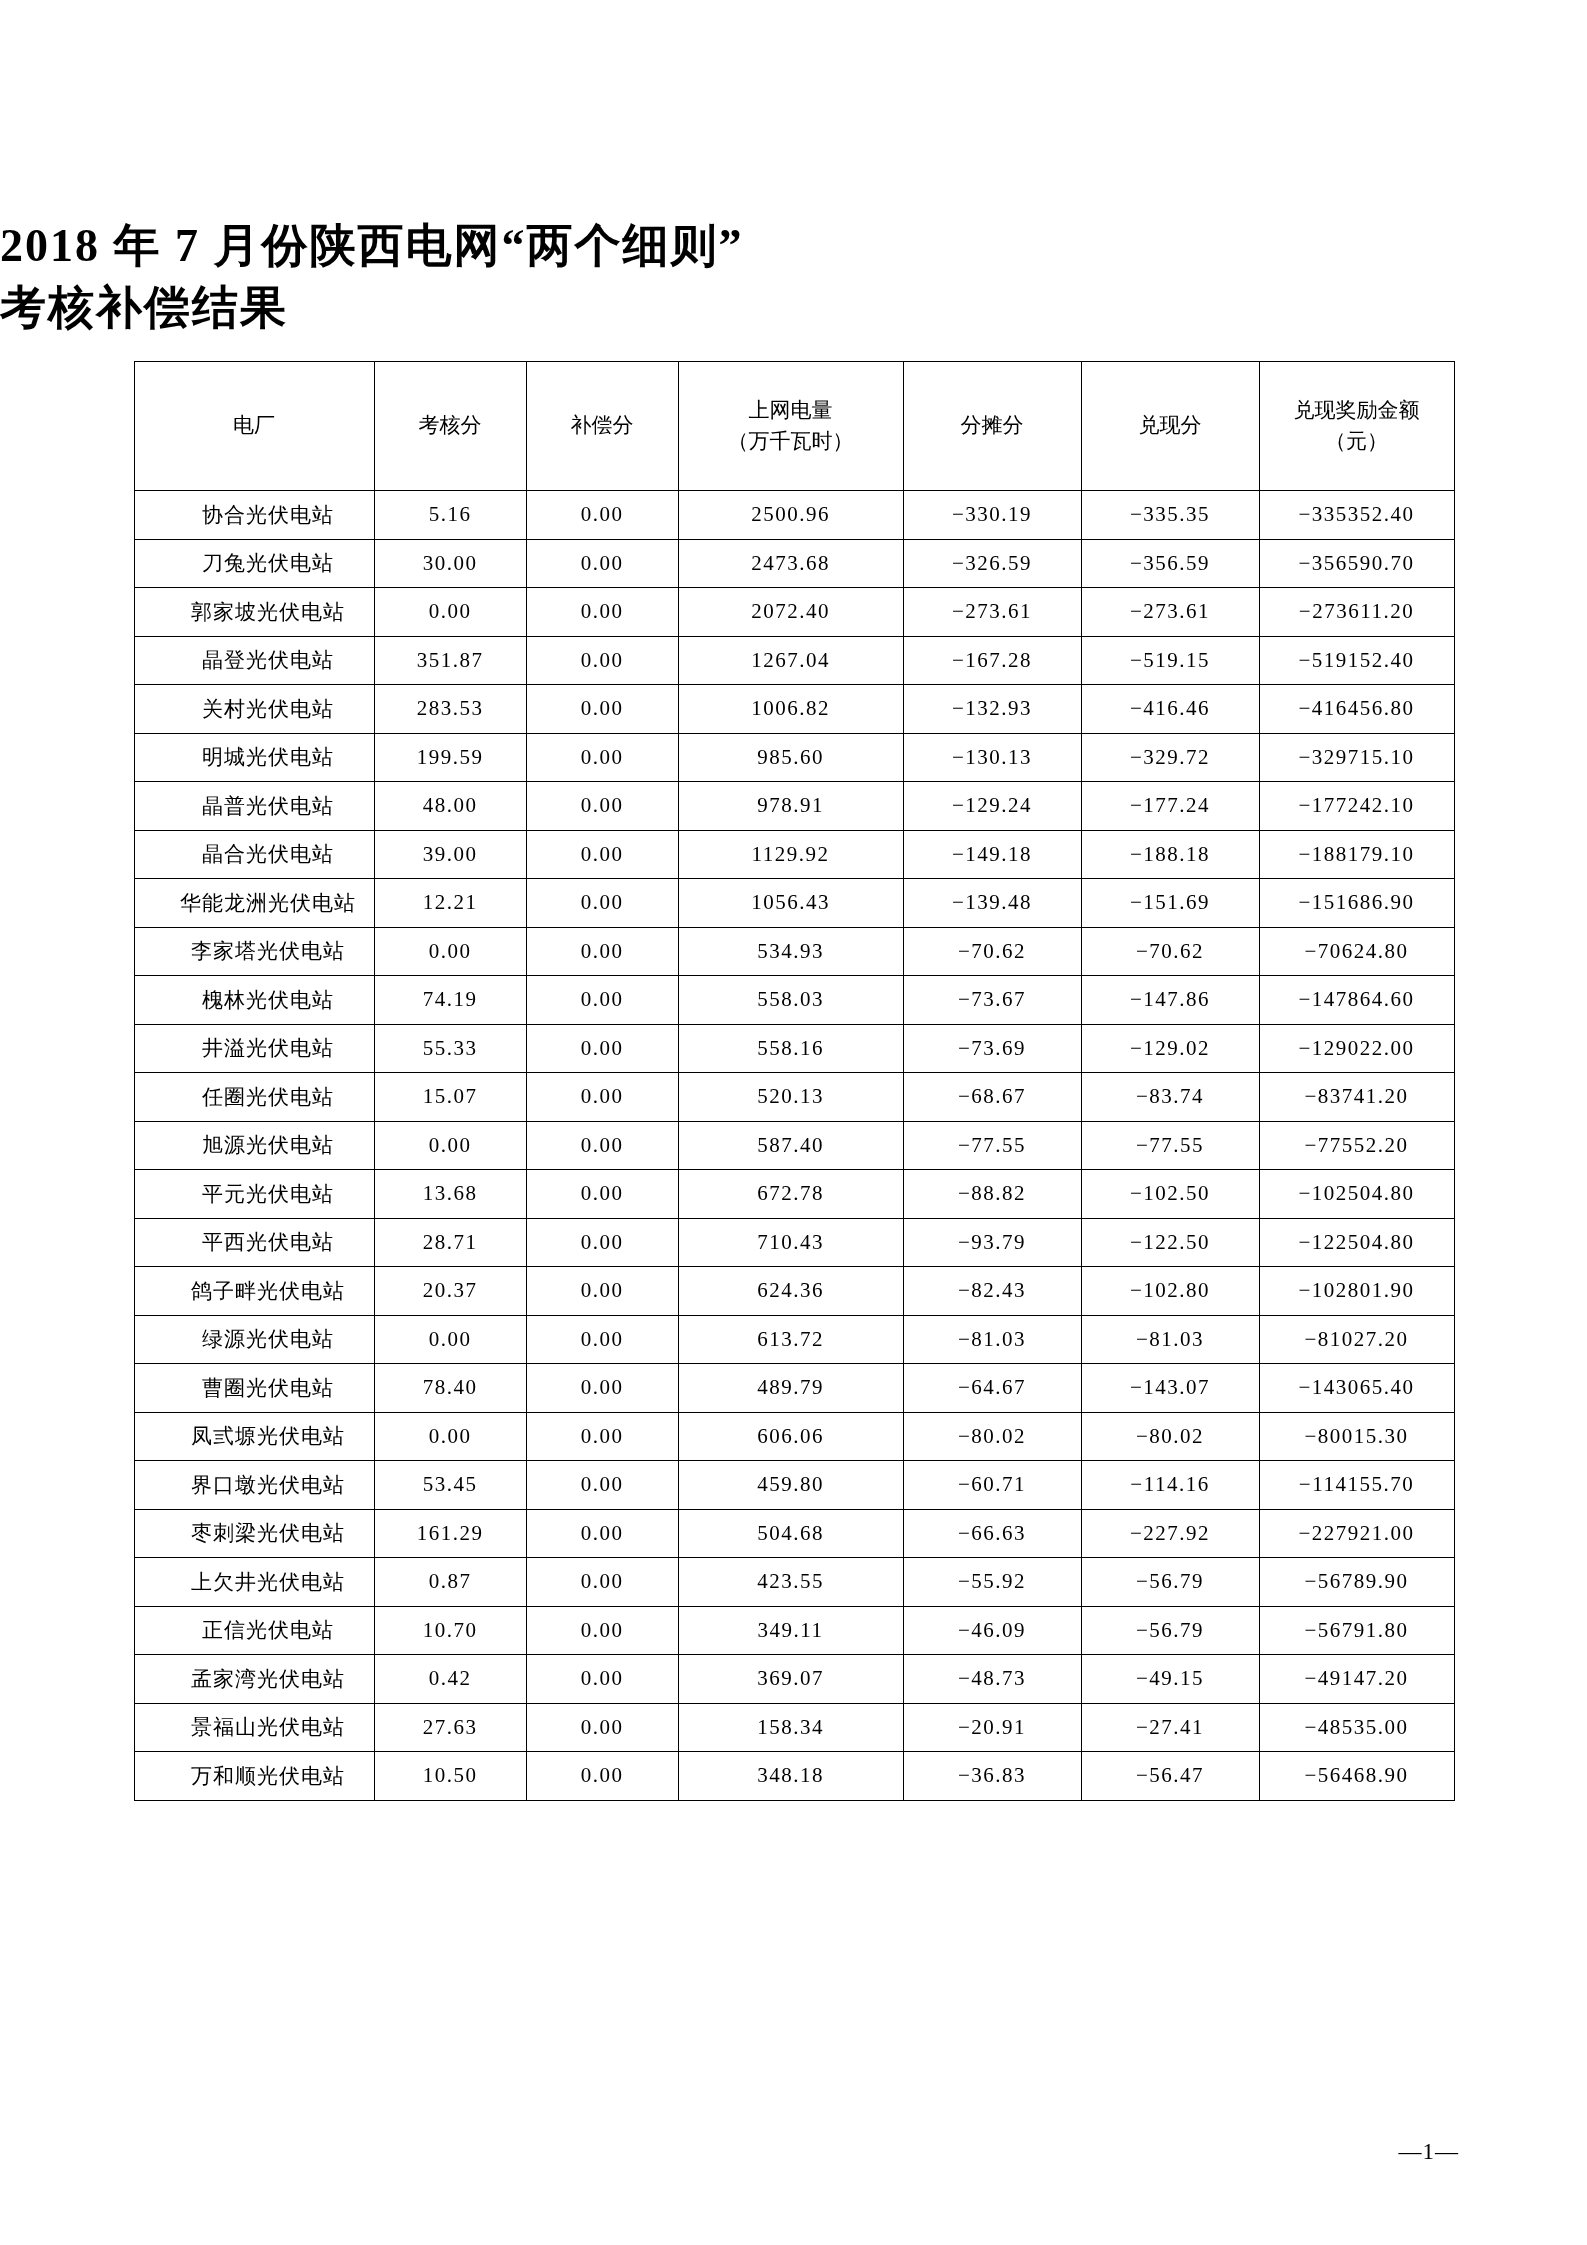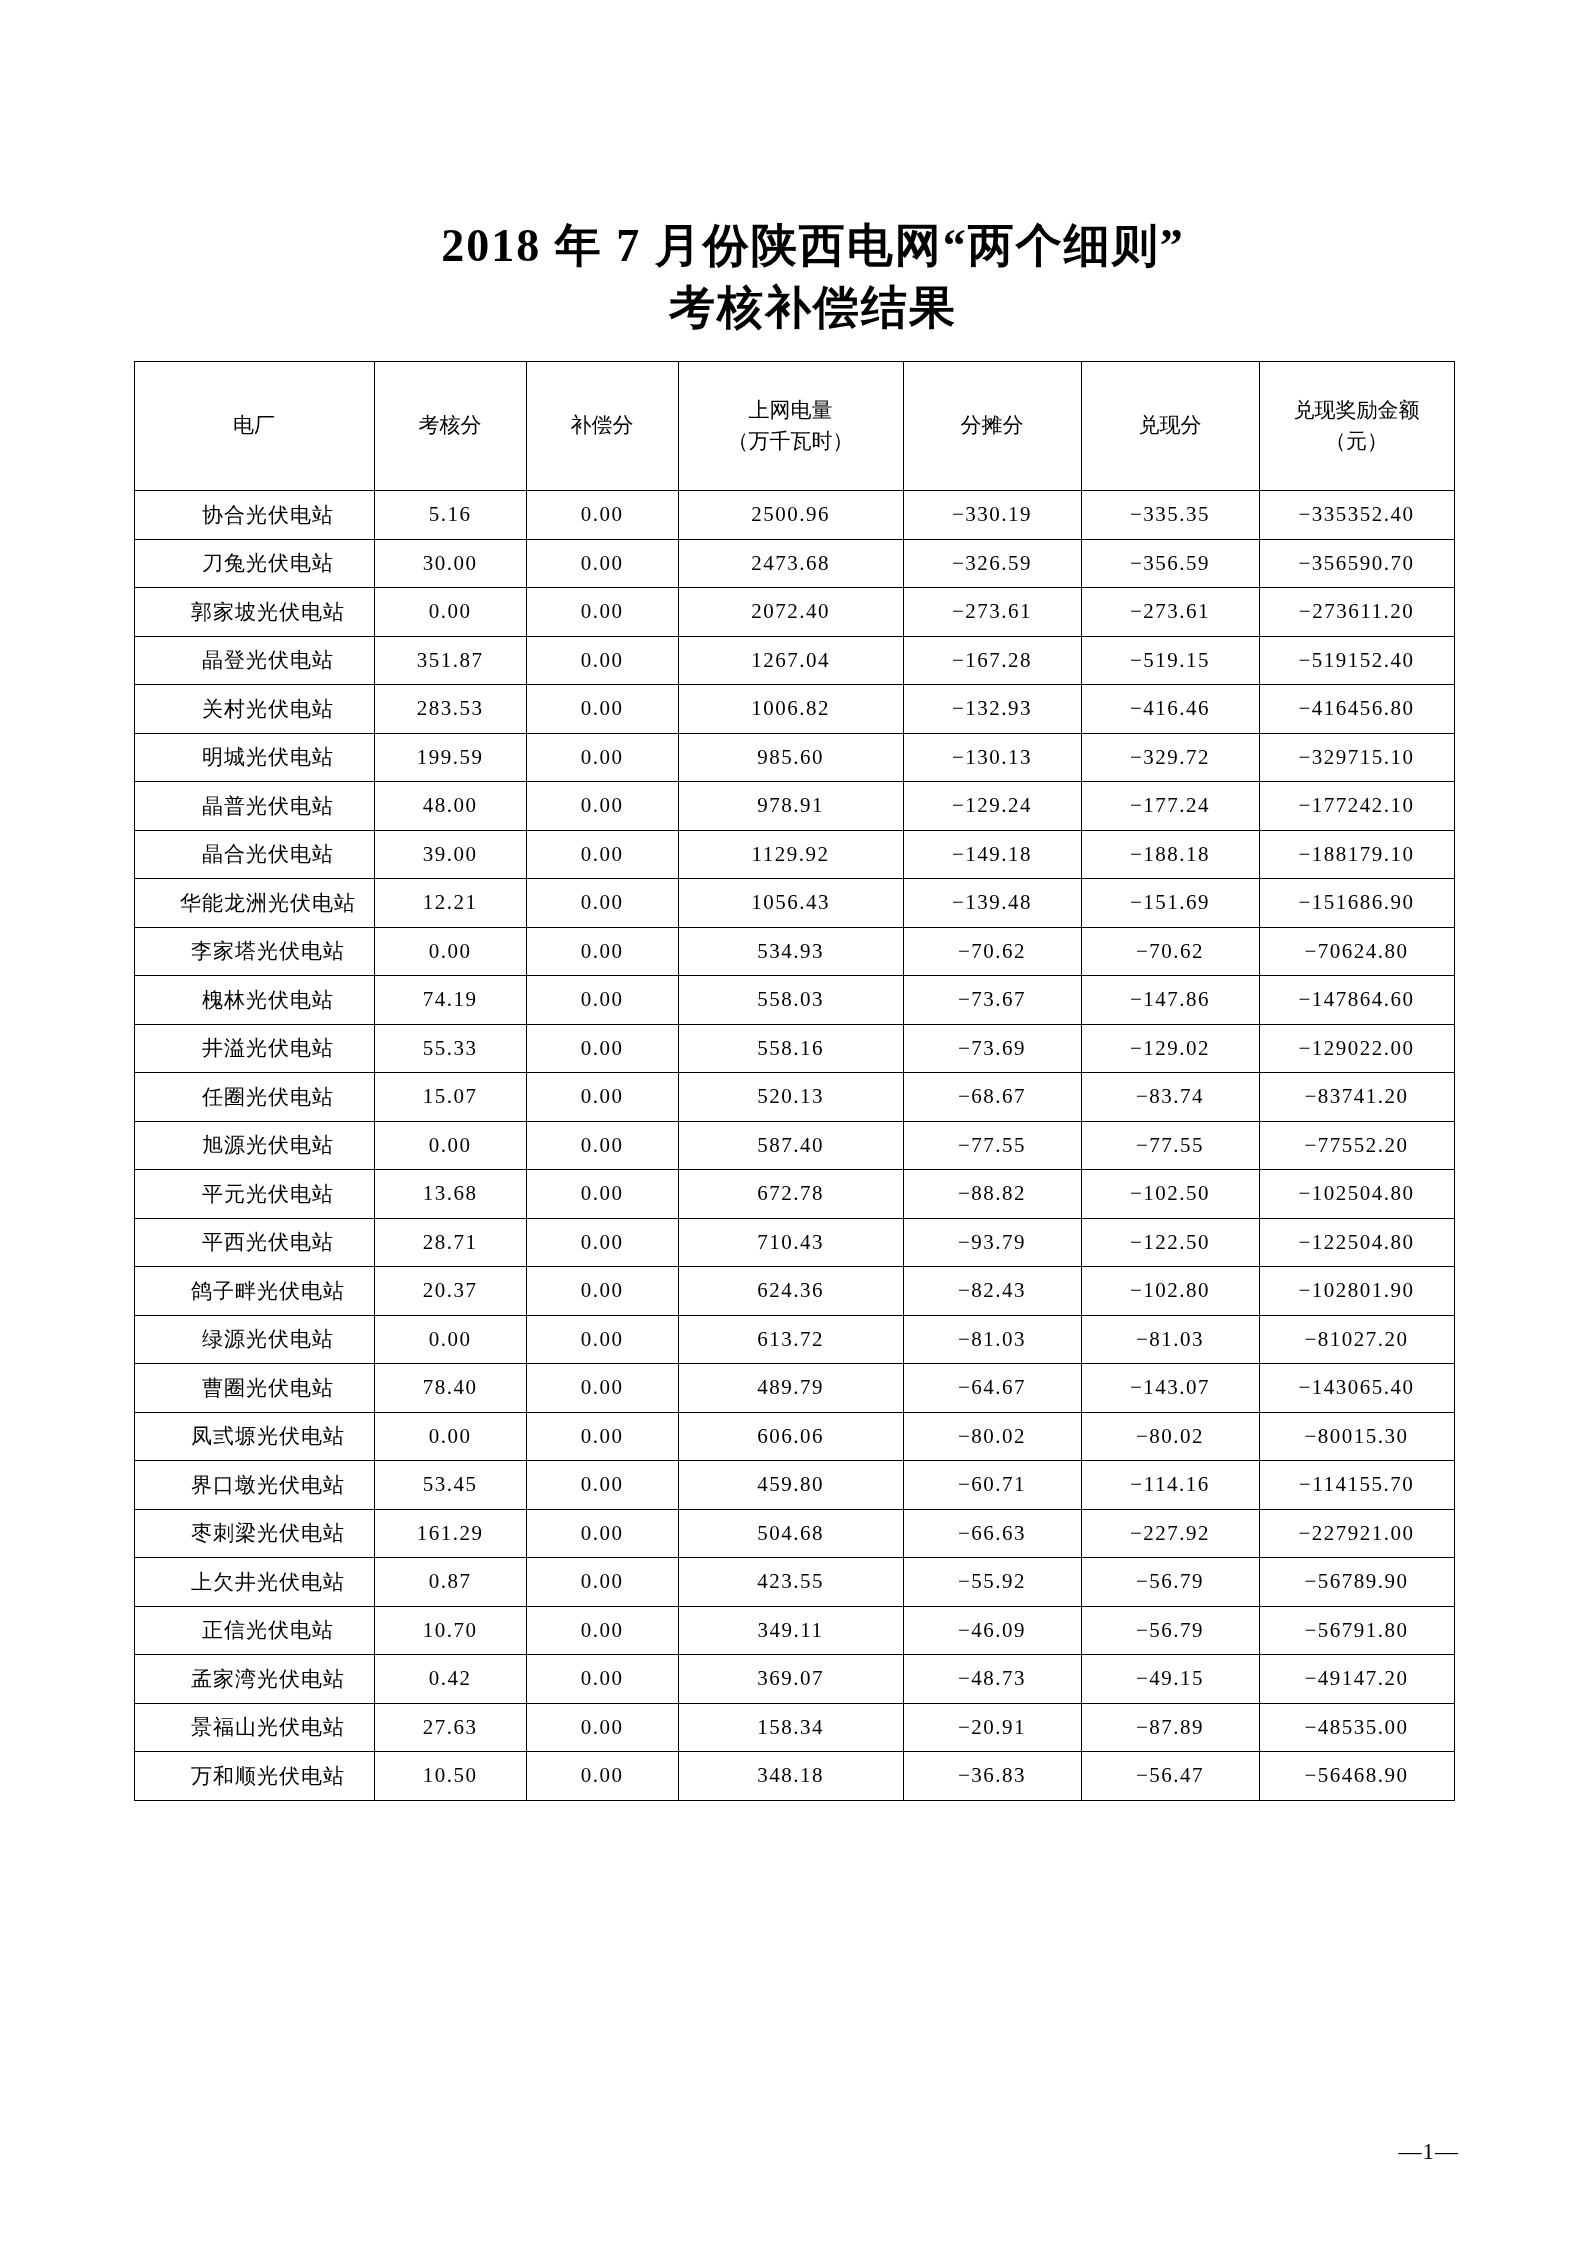--- a/index.html
+++ b/index.html
@@ -15,23 +15,22 @@
     position: relative;
   }
   .page {
     width: 1587px;
     height: 2245px;
     box-sizing: border-box;
     padding: 0;
     position: relative;
   }
   .title-block {
-    text-align: center;
+    text-align: left;
     padding-top: 215px;
-    margin-left: 39px;
   }
   .title-line {
     font-size: 46px;
     font-weight: bold;
     letter-spacing: 2px;
     line-height: 1.35;
     font-family: "Liberation Serif", "DejaVu Serif", serif;
   }
   .table-wrap {
     margin: 22px auto 0 auto;
@@ -350,21 +349,21 @@
             <td class="num">−48.73</td>
             <td class="num">−49.15</td>
             <td class="num">−49147.20</td>
           </tr>
           <tr>
             <td class="name">景福山光伏电站</td>
             <td class="num">27.63</td>
             <td class="num">0.00</td>
             <td class="num">158.34</td>
             <td class="num">−20.91</td>
-            <td class="num">−87.89</td>
+            <td class="num">−27.41</td>
             <td class="num">−48535.00</td>
           </tr>
           <tr>
             <td class="name">万和顺光伏电站</td>
             <td class="num">10.50</td>
             <td class="num">0.00</td>
             <td class="num">348.18</td>
             <td class="num">−36.83</td>
             <td class="num">−56.47</td>
             <td class="num">−56468.90</td>

